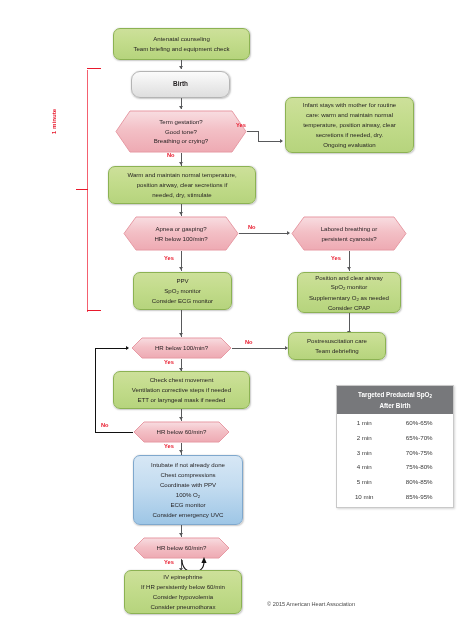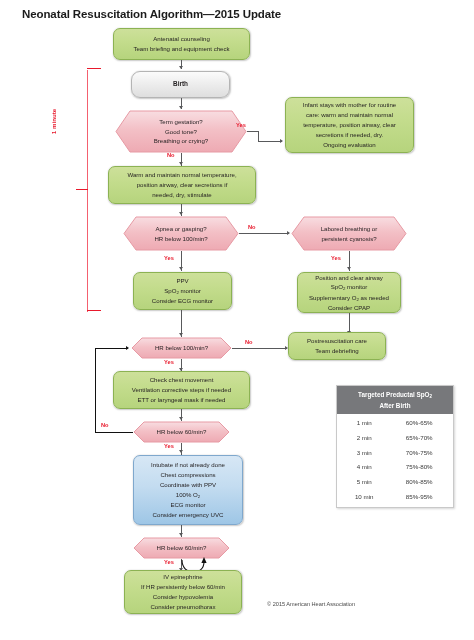--- a/index.html
+++ b/index.html
@@ -127,21 +127,20 @@
     position:absolute; left:267px; top:601px;
     font-size:5.6px; color:#4b4b4b; white-space:nowrap;
   }
   sub { font-size:0.72em; vertical-align:-0.22em; }
 </style>
 </head>
 <body>
 
 <div id="stage">
 
-  <div class="title">Neonatal Resuscitation Algorithm—2015 Update</div>
 
   <div class="bracket" style="left:60px; top:68px; width:32px; height:244px;">
     <div class="bv" style="left:27px; top:2px; height:242px;"></div>
     <div class="bh" style="left:27px; top:0px; width:14px;"></div>
     <div class="bh" style="left:27px; top:242px; width:14px;"></div>
     <div class="bh" style="left:16px; top:121px; width:12px;"></div>
   </div>
   <div class="minute-label" style="left:33px; top:118px; width:40px; text-align:center;">1 minute</div>
 
   <div class="node green" style="left:113px; top:28px; width:137px; height:32px;">

